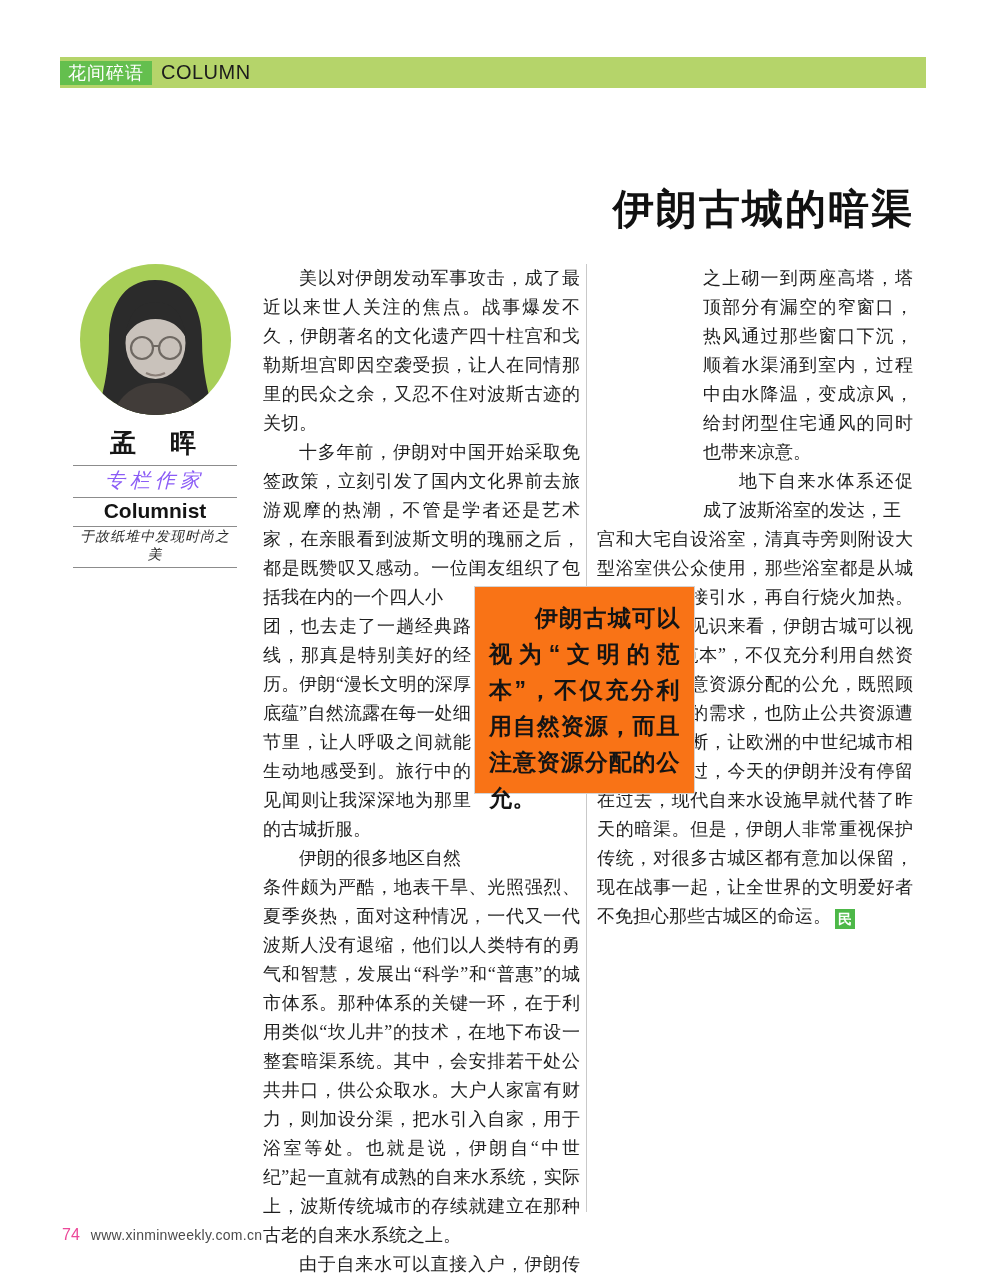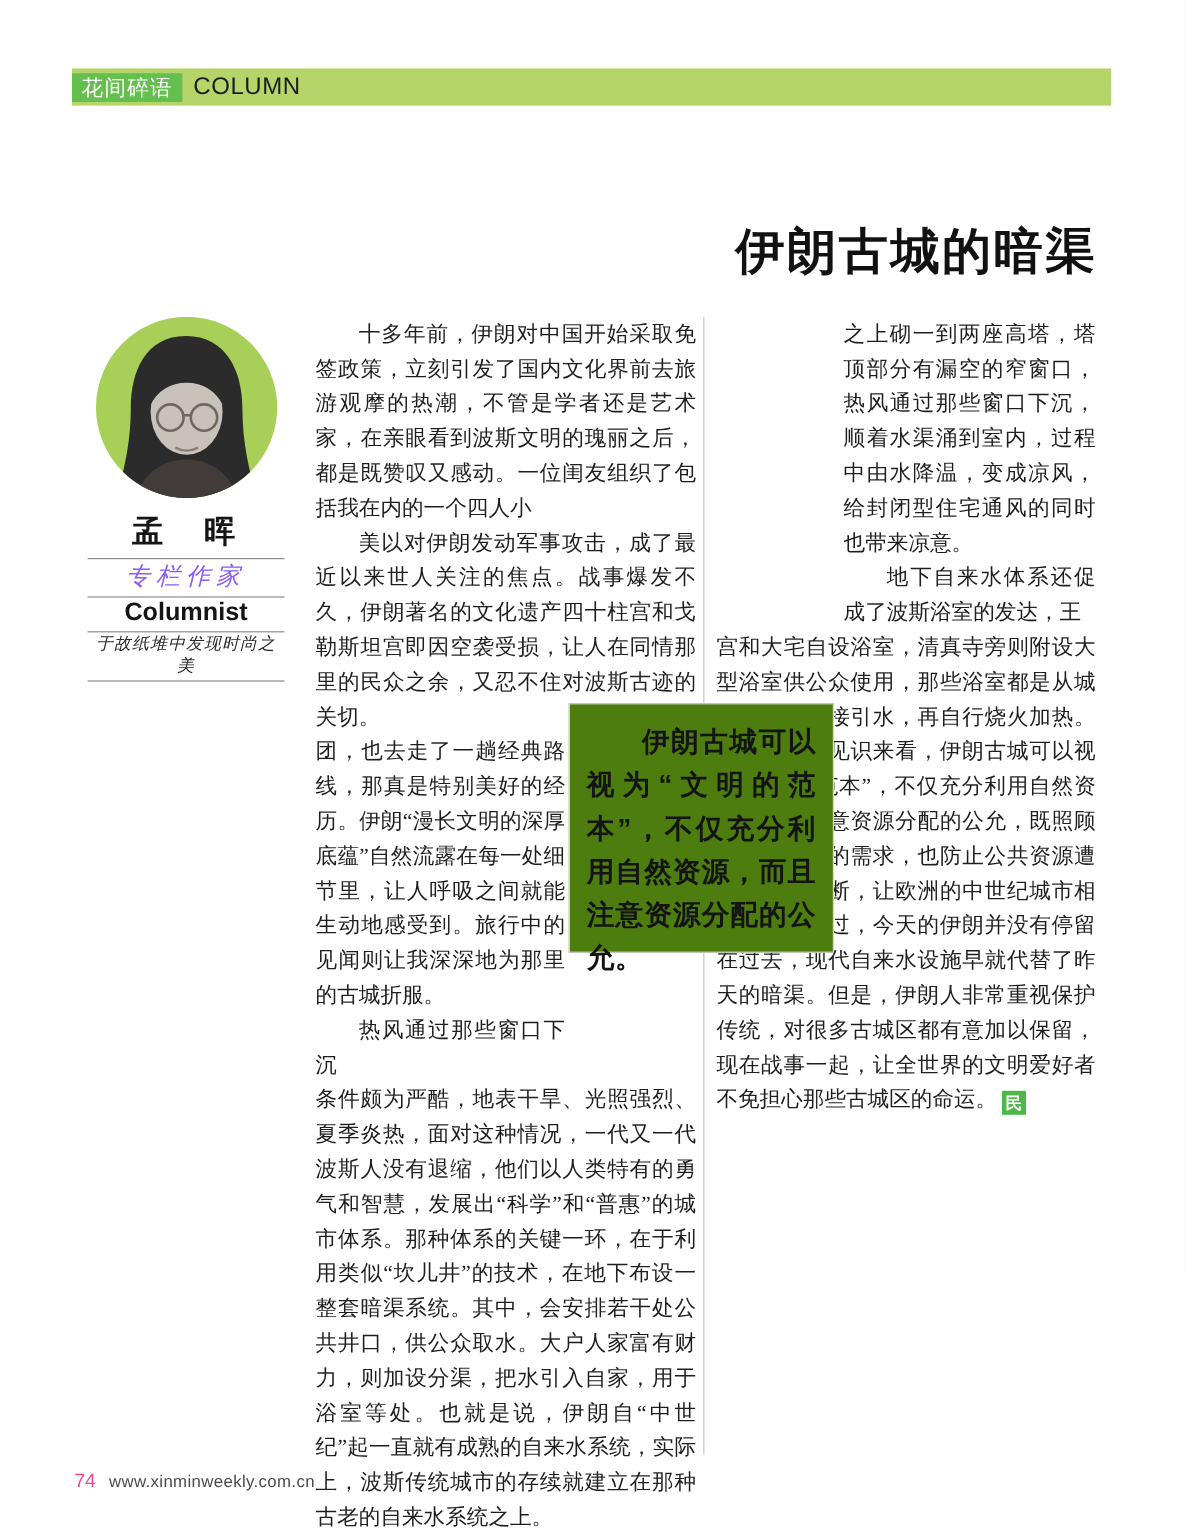--- a/index.html
+++ b/index.html
@@ -55,21 +55,21 @@
   .indent { text-indent:2em; }
   .narrow1 { width:208px; }
   .narrow2 { width:210px; margin-left:106px; }
 
   
   .vrule { position:absolute; left:586px; top:264px; width:1px; height:948px; background:#c9c9c9; }
 
   
   .pullquote {
     position:absolute; left:474px; top:586px; width:221px; height:208px;
-    box-sizing:border-box; background:#4d7c0f; border:1px solid #d4d4d4;
+    box-sizing:border-box; background:#f97316; border:1px solid #d4d4d4;
     padding:13px 14px 0 14px; z-index:3;
     font-family:"Liberation Sans","DejaVu Sans",sans-serif;
     font-weight:bold; font-size:23px; line-height:36px; color:#141414;
     text-align:justify; text-indent:2em; letter-spacing:0.5px;
   }
 
   
   .endmark {
     display:inline-block; width:20px; height:20px; margin-left:4px;
     background:#4db848; color:#ffffff; text-align:center;
@@ -121,25 +121,25 @@
     </div>
     <div class="a-row a-name">孟　晖</div>
     <div class="a-row a-zh">专栏作家</div>
     <div class="a-row a-en">Columnist</div>
     <div class="a-row a-motto">于故纸堆中发现时尚之美</div>
   </aside>
 
   <div class="vrule"></div>
 
   <div class="col col1">
+    <p class="indent">美以对伊朗发动军事攻击，成了最近以来世人关注的焦点。战事爆发不久，伊朗著名的文化遗产四十柱宫和戈勒斯坦宫即因空袭受损，让人在同情那里的民众之余，又忍不住对波斯古迹的关切。</p>
     <p class="indent">十多年前，伊朗对中国开始采取免签政策，立刻引发了国内文化界前去旅游观摩的热潮，不管是学者还是艺术家，在亲眼看到波斯文明的瑰丽之后，都是既赞叹又感动。一位闺友组织了包括我在内的一个四人小</p>
-    <p class="indent">美以对伊朗发动军事攻击，成了最近以来世人关注的焦点。战事爆发不久，伊朗著名的文化遗产四十柱宫和戈勒斯坦宫即因空袭受损，让人在同情那里的民众之余，又忍不住对波斯古迹的关切。</p>
     <div class="narrow1">
       <p>团，也去走了一趟经典路线，那真是特别美好的经历。伊朗“漫长文明的深厚底蕴”自然流露在每一处细节里，让人呼吸之间就能生动地感受到。旅行中的见闻则让我深深地为那里的古城折服。</p>
-      <p class="indent">热风通过那些窗口下沉</p>
+      <p class="indent">伊朗的很多地区自然</p>
     </div>
     <p>条件颇为严酷，地表干旱、光照强烈、夏季炎热，面对这种情况，一代又一代波斯人没有退缩，他们以人类特有的勇气和智慧，发展出“科学”和“普惠”的城市体系。那种体系的关键一环，在于利用类似“坎儿井”的技术，在地下布设一整套暗渠系统。其中，会安排若干处公共井口，供公众取水。大户人家富有财力，则加设分渠，把水引入自家，用于浴室等处。也就是说，伊朗自“中世纪”起一直就有成熟的自来水系统，实际上，波斯传统城市的存续就建立在那种古老的自来水系统之上。</p>
     <p class="indent">由于自来水可以直接入户，伊朗传统</p>
   </div>
 
   <div class="col col2">
     <div class="narrow2">
       <p>之上砌一到两座高塔，塔顶部分有漏空的窄窗口，热风通过那些窗口下沉，顺着水渠涌到室内，过程中由水降温，变成凉风，给封闭型住宅通风的同时也带来凉意。</p>
       <p class="indent">地下自来水体系还促成了波斯浴室的发达，王</p>
     </div>

